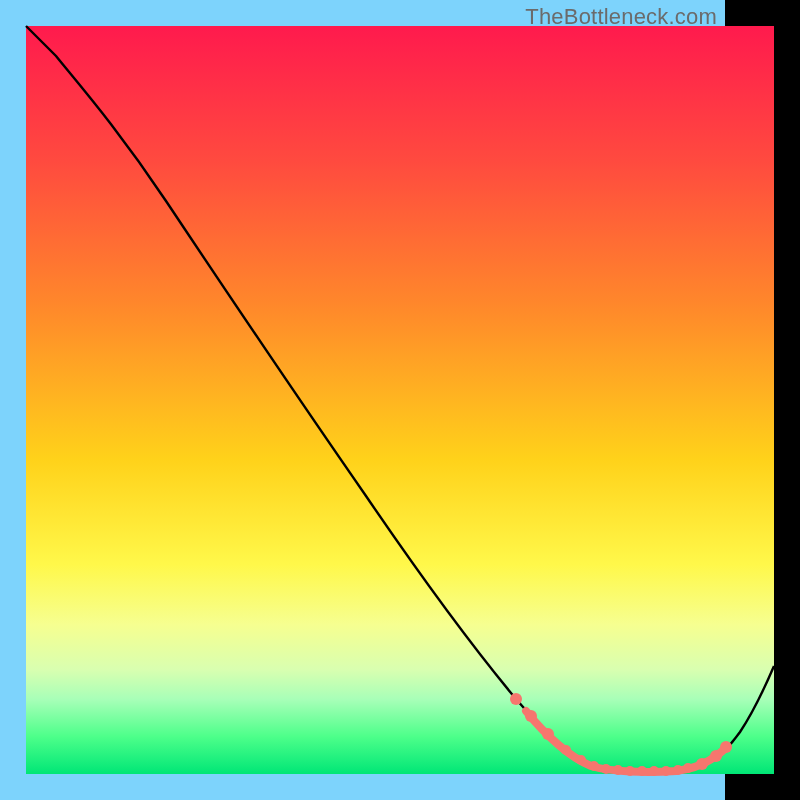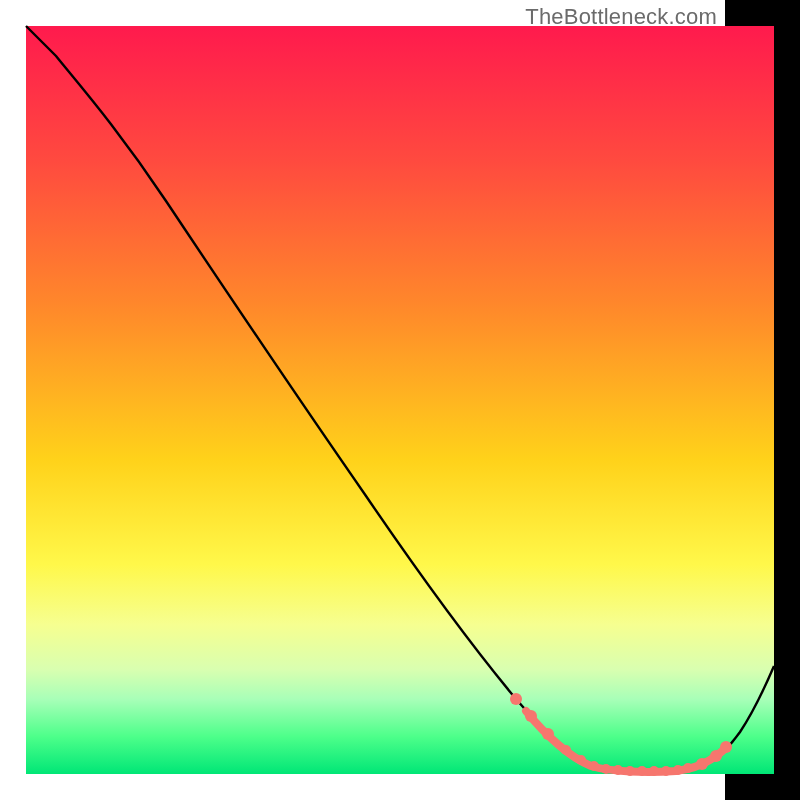--- a/index.html
+++ b/index.html
@@ -9,21 +9,21 @@
     height: 800px;
     background: #000;
     overflow: hidden;
   }
   .frame {
     position: absolute;
     left: 0;
     top: 0;
     width: 725px;
     height: 800px;
-    background: #ffffff;
+    background: #7dd3fc;
   }
   .plot {
     position: absolute;
     left: 26px;
     top: 26px;
     width: 748px;
     height: 748px;
     background: linear-gradient(
       to bottom,
       #ff1a4d 0%,

